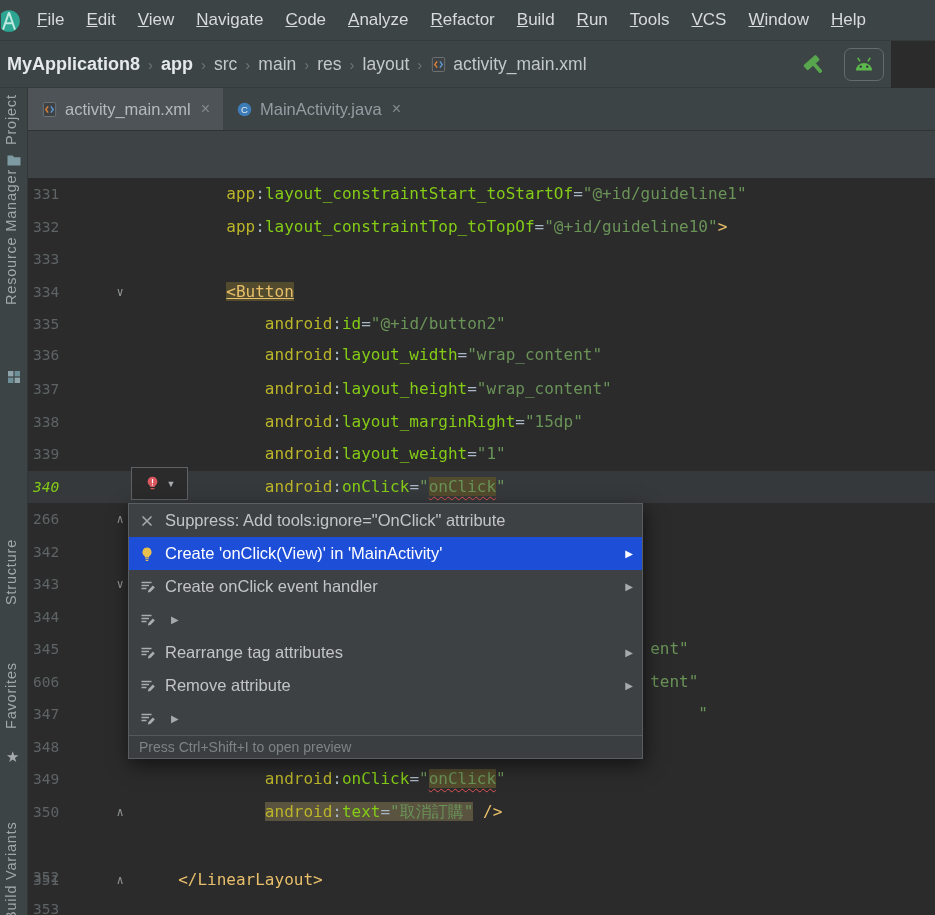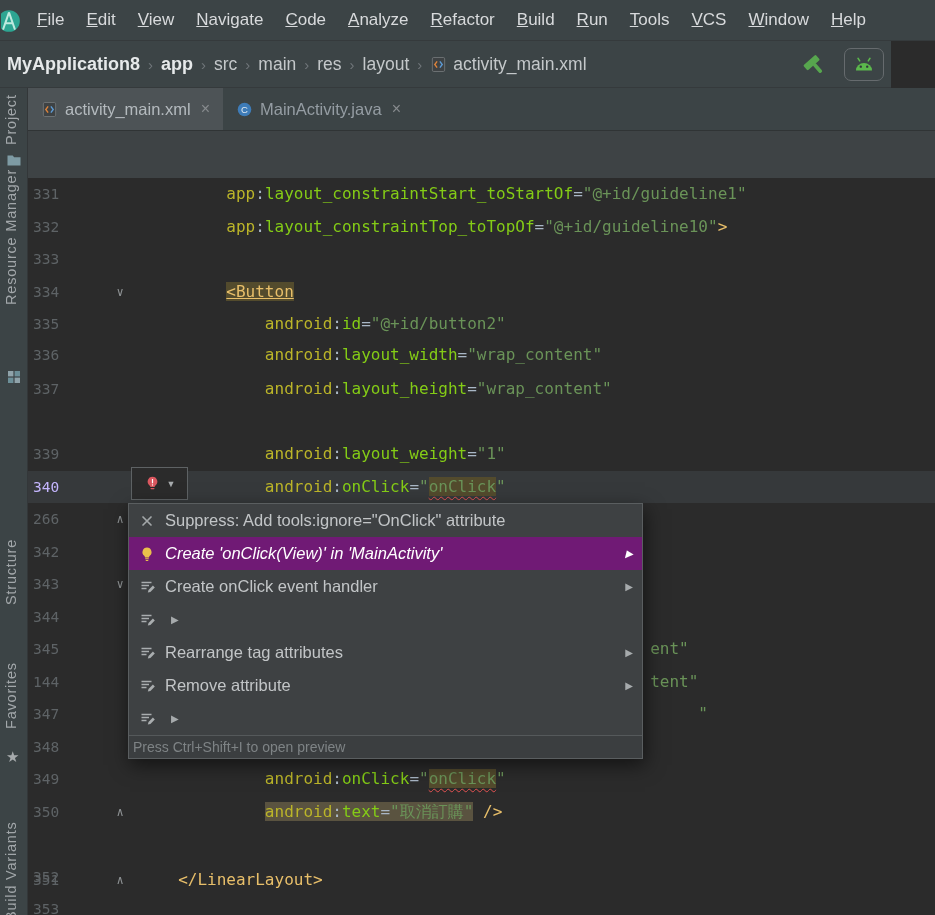--- a/index.html
+++ b/index.html
@@ -46,46 +46,46 @@
   .tab{display:flex;align-items:center;gap:7px;padding:0 13px;font-size:16.5px;color:#959DA3;white-space:nowrap;}
   .tab .ticon svg{width:17px;height:17px;display:block;}
   .tab.selected{background:#4D5356;color:#B4BABE;}
   .tclose{color:#878B8E;font-size:16px;margin-left:3px;}
   .band{position:absolute;left:0;top:43px;width:100%;height:47px;background:#3E4345;}
 
   .code-layer{position:absolute;left:0;top:90px;width:100%;height:790px;}
   .crow{position:absolute;left:0;width:100%;height:32.5px;}
   .crow.current{background:#36393B;}
   .lnum{position:absolute;left:5px;top:0;width:52px;font-family:"DejaVu Sans Mono",monospace;font-size:14.5px;line-height:32.5px;color:#5E6366;}
-  .crow.current .lnum{color:#c4b5fd;}
+  .crow.current .lnum{color:#84cc16;font-style:italic;}
   .fold{position:absolute;left:84px;top:0;width:16px;text-align:center;font-size:12px;line-height:32.5px;color:#8E9294;font-family:"DejaVu Sans Mono",monospace;}
   .ctext{position:absolute;left:102px;top:0;white-space:pre;font-family:"DejaVu Sans Mono",monospace;font-size:16px;line-height:32.5px;color:#A9B7C6;}
   .ctext .ns{color:#BBB529;}
   .ctext .attr{color:#84cc16;}
   .ctext .str{color:#6A9358;}
   .ctext .tag{color:#E8BF6A;}
   .ctext .hl{background:#534B2D;text-decoration:underline;}
   .ctext .hl2{background:#5A5340;}
   .ctext .err{text-decoration-line:underline;text-decoration-style:wavy;text-decoration-color:#E35252;text-decoration-thickness:1px;text-underline-offset:4px;}
 
   
   .bulb-box{position:absolute;left:103px;top:379px;width:57px;height:33px;box-sizing:border-box;background:#2B2B2B;border:1px solid #5E6264;display:flex;align-items:center;justify-content:center;gap:6px;z-index:6;}
   .bulb-box .icon svg{width:17px;height:17px;display:block;}
   .bulb-caret{font-size:9px;color:#A8ACAE;}
 
   
   .popup{position:absolute;left:100px;top:415px;width:515px;background:#3E4143;border:1px solid #5A5E60;box-shadow:2px 6px 18px rgba(0,0,0,.55);z-index:10;box-sizing:border-box;}
   .popup-row{height:33px;display:flex;align-items:center;gap:9px;padding:0 9px;box-sizing:border-box;font-size:16.5px;color:#C2C5C7;white-space:nowrap;}
-  .popup-row.selected{background:#701a75;color:#FFFFFF;font-style:italic;}
+  .popup-row.selected{background:#1d4ed8;color:#FFFFFF;}
   .picon{width:18px;height:18px;flex:none;display:flex;align-items:center;justify-content:center;font-size:14px;}
   .picon svg{width:16px;height:16px;display:block;}
   .plabel{flex:1;overflow:hidden;}
   .parrow{flex:none;font-size:10px;color:#A6AAAC;padding-left:6px;}
   .popup-row.selected .parrow{color:#FFFFFF;}
-  .popup-footer{height:22px;line-height:22px;border-top:1px solid #55595B;background:#3B3E40;color:#7E8385;font-size:14px;padding-left:4px;}
+  .popup-footer{height:22px;line-height:22px;border-top:1px solid #55595B;background:#3B3E40;color:#7E8385;font-size:14px;padding-left:10px;}
 </style>
 </head>
 <body>
 
 <div class="app">
 
   <div class="menubar">
     <span class="logo">
         <svg viewBox="0 0 24 24">
           <circle cx="12" cy="12" r="10" fill="#2DA592"></circle>
@@ -226,20 +226,24 @@
           <span class="ctext"><span>              </span><span class="ns">android</span><span>:</span><span class="attr">id</span><span>=</span><span class="str">"@+id/button2"</span></span>
         </div>
         <div class="crow" style="top: 161px;">
           <span class="lnum">336</span>
           <span class="ctext"><span>              </span><span class="ns">android</span><span>:</span><span class="attr">layout_width</span><span>=</span><span class="str">"wrap_content"</span></span>
         </div>
         <div class="crow" style="top: 195px;">
           <span class="lnum">337</span>
           <span class="ctext"><span>              </span><span class="ns">android</span><span>:</span><span class="attr">layout_height</span><span>=</span><span class="str">"wrap_content"</span></span>
         </div>
+        <div class="crow" style="top: 227.5px;">
+          <span class="lnum">338</span>
+          <span class="ctext"><span>              </span><span class="ns">android</span><span>:</span><span class="attr">layout_marginRight</span><span>=</span><span class="str">"15dp"</span></span>
+        </div>
         <div class="crow" style="top: 260px;">
           <span class="lnum">339</span>
           <span class="ctext"><span>              </span><span class="ns">android</span><span>:</span><span class="attr">layout_weight</span><span>=</span><span class="str">"1"</span></span>
         </div>
         <div class="crow current" style="top: 292.5px;">
           <span class="lnum">340</span>
           <span class="ctext"><span>              </span><span class="ns">android</span><span>:</span><span class="attr">onClick</span><span>=</span><span class="str">"</span><span class="str hl err">onClick</span><span class="str">"</span></span>
         </div>
         <div class="crow" style="top: 325px;">
           <span class="lnum">266</span>
@@ -257,21 +261,21 @@
         </div>
         <div class="crow" style="top: 422.5px;">
           <span class="lnum">344</span>
           <span class="ctext"></span>
         </div>
         <div class="crow" style="top: 455px;">
           <span class="lnum">345</span>
           <span class="ctext"><span>                                                      </span><span class="str">ent"</span></span>
         </div>
         <div class="crow" style="top: 487.5px;">
-          <span class="lnum">144</span>
+          <span class="lnum">606</span>
           <span class="ctext"><span>                                                      </span><span class="str">tent"</span></span>
         </div>
         <div class="crow" style="top: 520px;">
           <span class="lnum">347</span>
           <span class="ctext"><span>                                                           </span><span class="str">"</span></span>
         </div>
         <div class="crow" style="top: 552.5px;">
           <span class="lnum">348</span>
           <span class="ctext"></span>
         </div>

